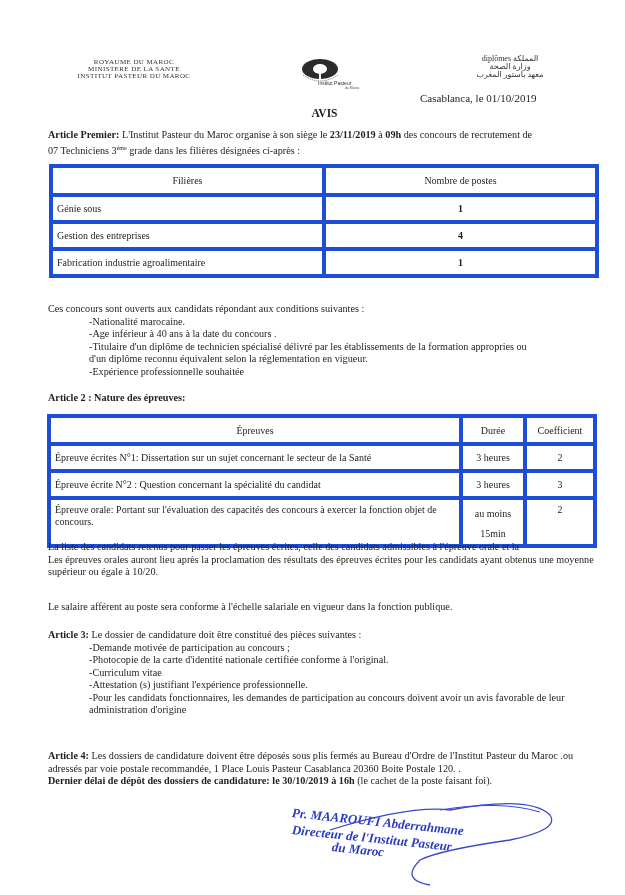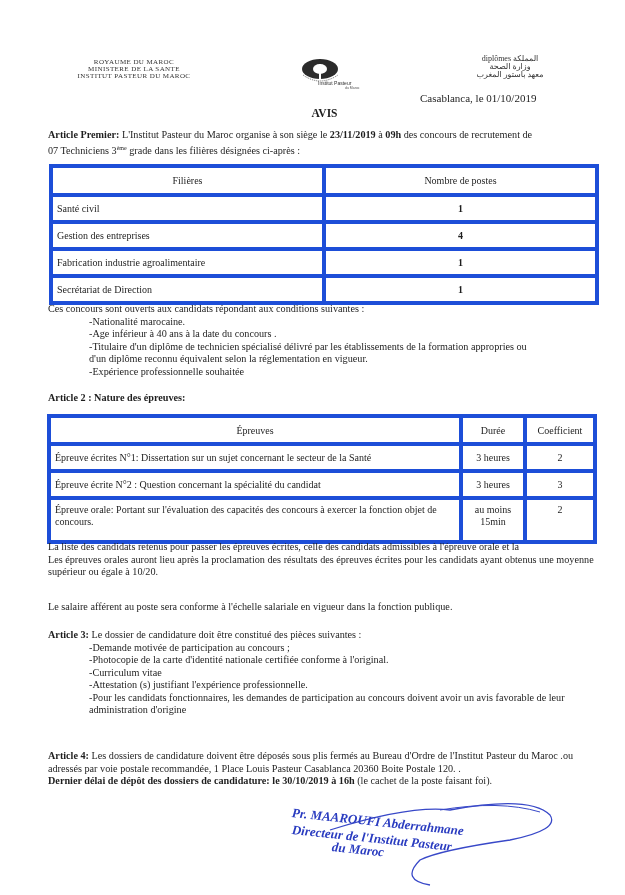--- a/index.html
+++ b/index.html
@@ -58,33 +58,29 @@
   <span>07 Techniciens 3</span><sup style="font-size:6px">ème</sup><span> grade dans les filières désignées ci-après :</span>
 </div>
 
 <table class="abs t1">
   <tbody>
       <tr class="hd">
     <td class="c" style="width:50%">Filières</td>
     <td class="c">Nombre de postes</td>
   </tr>
   <tr>
-    <td>Santé civil</td>
+    <td>Génie sous</td>
     <td class="c b">1</td>
   </tr>
   <tr>
     <td>Gestion des entreprises</td>
     <td class="c b">4</td>
   </tr>
   <tr>
     <td>Fabrication industrie agroalimentaire</td>
-    <td class="c b">1</td>
-  </tr>
-  <tr>
-    <td>Secrétariat de Direction</td>
     <td class="c b">1</td>
   </tr>
 </tbody>
   </table>
 
 <div class="abs para" style="top:303px;">
   <div>Ces concours sont ouverts aux candidats répondant aux conditions suivantes :</div>
   <div class="indent">-Nationalité marocaine.</div>
   <div class="indent">-Age inférieur à 40 ans à la date du concours .</div>
   <div class="indent">-Titulaire d'un diplôme de technicien spécialisé délivré par les établissements  de la formation appropries ou</div>
@@ -106,21 +102,21 @@
     <td class="c">3 heures</td>
     <td class="c">2</td>
   </tr>
   <tr>
     <td>Épreuve écrite N°2 :  Question concernant la spécialité du candidat</td>
     <td class="c">3 heures</td>
     <td class="c">3</td>
   </tr>
   <tr>
     <td style="height:36px; vertical-align:top; padding-top:4px; line-height:12px">Épreuve orale: Portant sur l'évaluation des capacités des concours à exercer la fonction objet de concours.</td>
-    <td class="c" style="vertical-align:top; padding-top:4px; line-height:12px">au moins 15min</td>
+    <td class="c" style="vertical-align:top; padding-top:4px; line-height:20px">au moins 15min</td>
     <td class="c" style="vertical-align:top; padding-top:4px">2</td>
   </tr>
 </tbody>
   </table>
 
 <div class="abs para" style="top:541px;">
   <div>La liste des candidats retenus pour passer les épreuves écrites, celle des candidats admissibles à l'épreuve orale et la</div>
   <div>Les épreuves orales auront lieu après la proclamation des résultats des épreuves écrites pour les candidats ayant obtenus une moyenne supérieur ou égale à 10/20.</div>
 </div>
 

